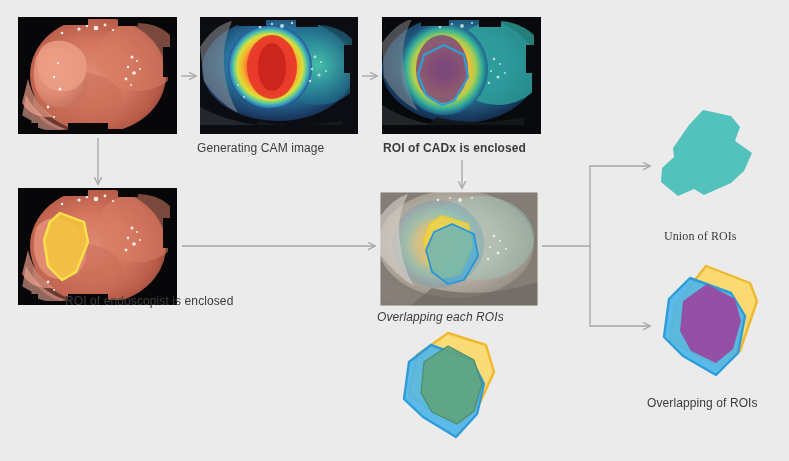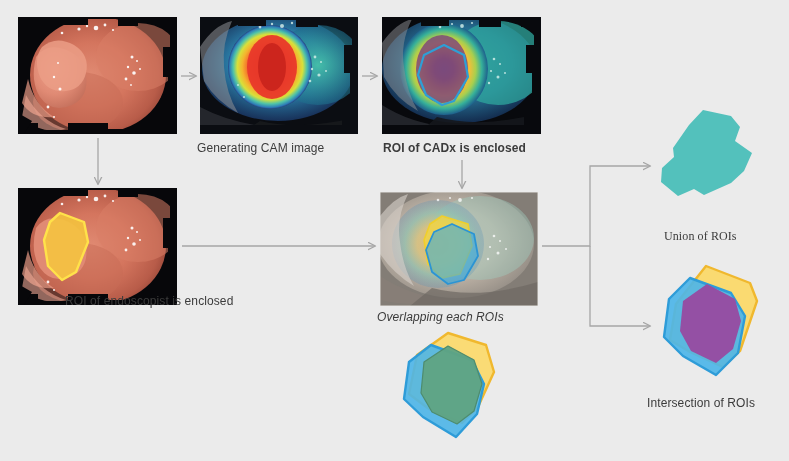--- a/index.html
+++ b/index.html
@@ -344,15 +344,15 @@
   <div class="caption" style="left:197px; top:141px;">Generating CAM image</div>
 
   <div class="caption" style="left:383px; top:141px;font-weight:bold;">ROI of CADx is enclosed</div>
 
   <div class="caption" style="left:17px; top:294px;margin-left:48px;">ROI of endoscopist is enclosed</div>
 
   <div class="caption" style="left:377px; top:310px;font-style:italic;">Overlapping each ROIs</div>
 
   <div class="caption" style="left:664px; top:229px;font-family:Liberation Serif, serif;">Union of ROIs</div>
 
-  <div class="caption" style="left:647px; top:396px;">Intersection of ROIs</div>
+  <div class="caption" style="left:647px; top:396px;">Overlapping of ROIs</div>
 
 </div>
 
 </body></html>

